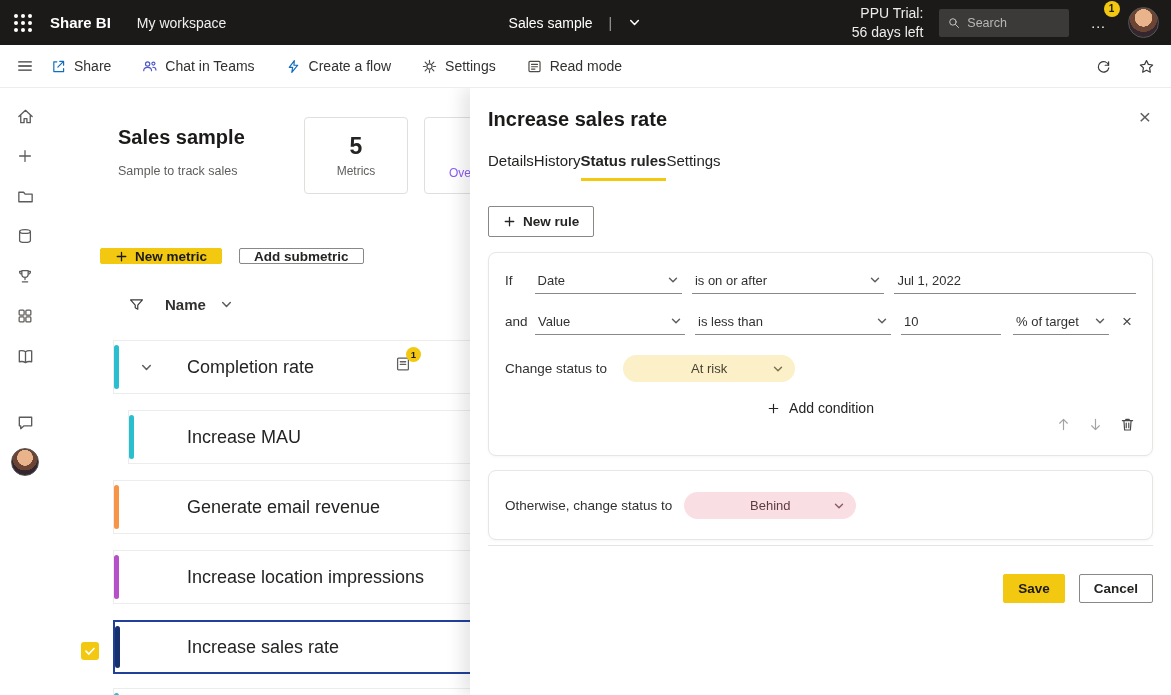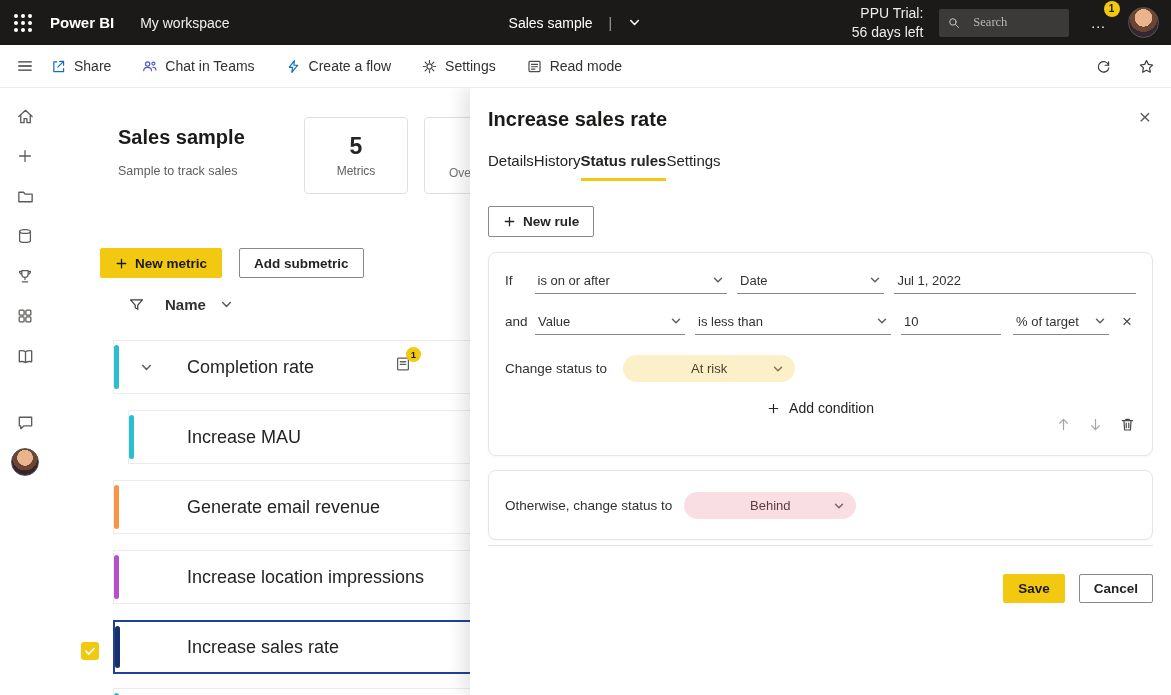--- a/index.html
+++ b/index.html
@@ -16,21 +16,21 @@
   .waffle i { width:4px; height:4px; background:#fff; border-radius:50%; }
   .brand { font-size:15px; font-weight:700; margin-left:4px; }
   .wsname { font-size:14px; margin-left:26px; color:#f0f0f0; }
   .tb-center { position:absolute; left:50%; top:0; height:45px; transform:translateX(-58%);
     display:flex; align-items:center; gap:16px; }
   .tb-center .doc { font-size:14px; }
   .tb-center .sep { opacity:.55; font-size:14px; }
   .tb-right { margin-left:auto; display:flex; align-items:center; gap:16px; padding-right:12px; }
   .trial { font-size:14px; line-height:1.3; text-align:right; color:#ededed; }
   .searchbox { width:130px; height:28px; background:#3b3a39; border-radius:2px;
-    display:flex; align-items:center; gap:12px; padding:0 8px; color:#c8c6c4;font-family:Liberation Serif, serif; }
+    display:flex; align-items:center; gap:6px; padding:0 8px; color:#c8c6c4; }
   .searchbox input { flex:1; background:transparent; border:0; outline:0; color:#e8e6e4;
     font-size:12.5px; font-family:inherit; width:80px; }
   .searchbox input::placeholder { color:#b9b7b5; }
   .overflow { position:relative; font-size:14px; letter-spacing:1px; padding:4px 6px; cursor:pointer; }
   .notif-badge { position:absolute; top:-10px; right:-8px; min-width:16px; height:16px; border-radius:8px;
     background:var(--accent-yellow,#F2C811); color:#1b1a19; font-size:10px; font-weight:700;
     display:flex; align-items:center; justify-content:center; padding:0 4px; }
   .avatar { width:31px; height:31px; border-radius:50%;
     background:radial-gradient(circle at 50% 34%, #e9b48c 0 36%, #6b4433 37% 58%, #33262e 59%);
     border:1px solid #555; cursor:pointer; }
@@ -55,23 +55,23 @@
 
   
   .abs { position:absolute; }
   .ws-title { left:118px; top:126px; font-size:20px; font-weight:700; color:#1b1a19; }
   .ws-sub { left:118px; top:164px; font-size:12.5px; color:#605e5c; }
   .count-card { left:304px; top:117px; width:104px; height:77px; border:1px solid #e1dfdd; border-radius:4px;
     background:#fff; display:flex; flex-direction:column; align-items:center; justify-content:center; gap:4px; }
   .count-card .num { font-size:23px; font-weight:600; }
   .count-card .lab { font-size:12px; color:#605e5c; }
   .count-card2 { left:424px; top:117px; width:122px; height:77px; border:1px solid #e1dfdd; border-radius:4px; background:#fff; }
-  .card2-label { left:449px; top:166px; font-size:12px; color:#737373; }
-
-  .btn { display:inline-flex; align-items:center; justify-content:center; gap:7px; height:30px;
+  .card2-label { left:449px; top:166px; font-size:12px; color:#8b5cf6; }
+
+  .btn { display:inline-flex; align-items:center; justify-content:center; gap:7px; height:16px;
     font-size:13.5px; font-weight:700; border-radius:2px; cursor:pointer; font-family:inherit; }
   .btn-yellow { background:var(--accent-yellow,#F2C811); color:#1b1a19; border:1px solid var(--accent-yellow,#F2C811); padding:0 14px; }
   .btn-outline { background:#fff; color:#252423; border:1px solid #8a8886; padding:0 14px; }
   .new-metric { left:100px; top:248px; }
   .add-submetric { left:239px; top:248px; }
 
   .name-hdr { left:128px; top:296px; display:flex; align-items:center; gap:14px; color:#323130; }
   .name-hdr .nm { font-size:15px; font-weight:700; margin-left:6px; }
 
   .mrow { position:absolute; left:113px; width:362px; height:54px; background:#fff;
@@ -141,21 +141,21 @@
         <i></i>
         <i></i>
         <i></i>
         <i></i>
         <i></i>
         <i></i>
         <i></i>
         <i></i>
       </span>
   </div>
-  <span class="brand">Power BI</span>
+  <span class="brand">Share BI</span>
   <span class="wsname">My workspace</span>
 
   <div class="tb-center">
     <span class="doc">Sales sample</span>
     <span class="sep">|</span>
     <span>
       <svg class="ic" width="13" height="13" viewBox="0 0 12 12">
           <path d="M2.5 4.2 6 7.8l3.5-3.6"></path>
         </svg>
     </span>
@@ -423,30 +423,30 @@
         <svg class="ic" width="13" height="13" viewBox="0 0 20 20" style="stroke-width:2">
           <path d="M10 3.5v13M3.5 10h13"></path>
         </svg>
       </span>
     <span>New rule</span>
   </button>
 
   <div class="rule-card card1">
     <div class="frow">
       <span class="flabel">If</span>
-      <span class="ufield" style="width:196px">
-        <span>is on or after</span>
+      <span class="ufield" style="width:150px">
+        <span>Date</span>
         <span class="chevc">
             <svg class="ic" width="12" height="12" viewBox="0 0 12 12">
               <path d="M2.5 4.2 6 7.8l3.5-3.6"></path>
             </svg>
           </span>
       </span>
-      <span class="ufield" style="width:150px">
-        <span>Date</span>
+      <span class="ufield" style="width:196px">
+        <span>is on or after</span>
         <span class="chevc">
             <svg class="ic" width="12" height="12" viewBox="0 0 12 12">
               <path d="M2.5 4.2 6 7.8l3.5-3.6"></path>
             </svg>
           </span>
       </span>
       <span class="ufield noptr" style="width:246px;margin-right:0">
         <span>Jul 1, 2022</span>
       </span>
     </div>

